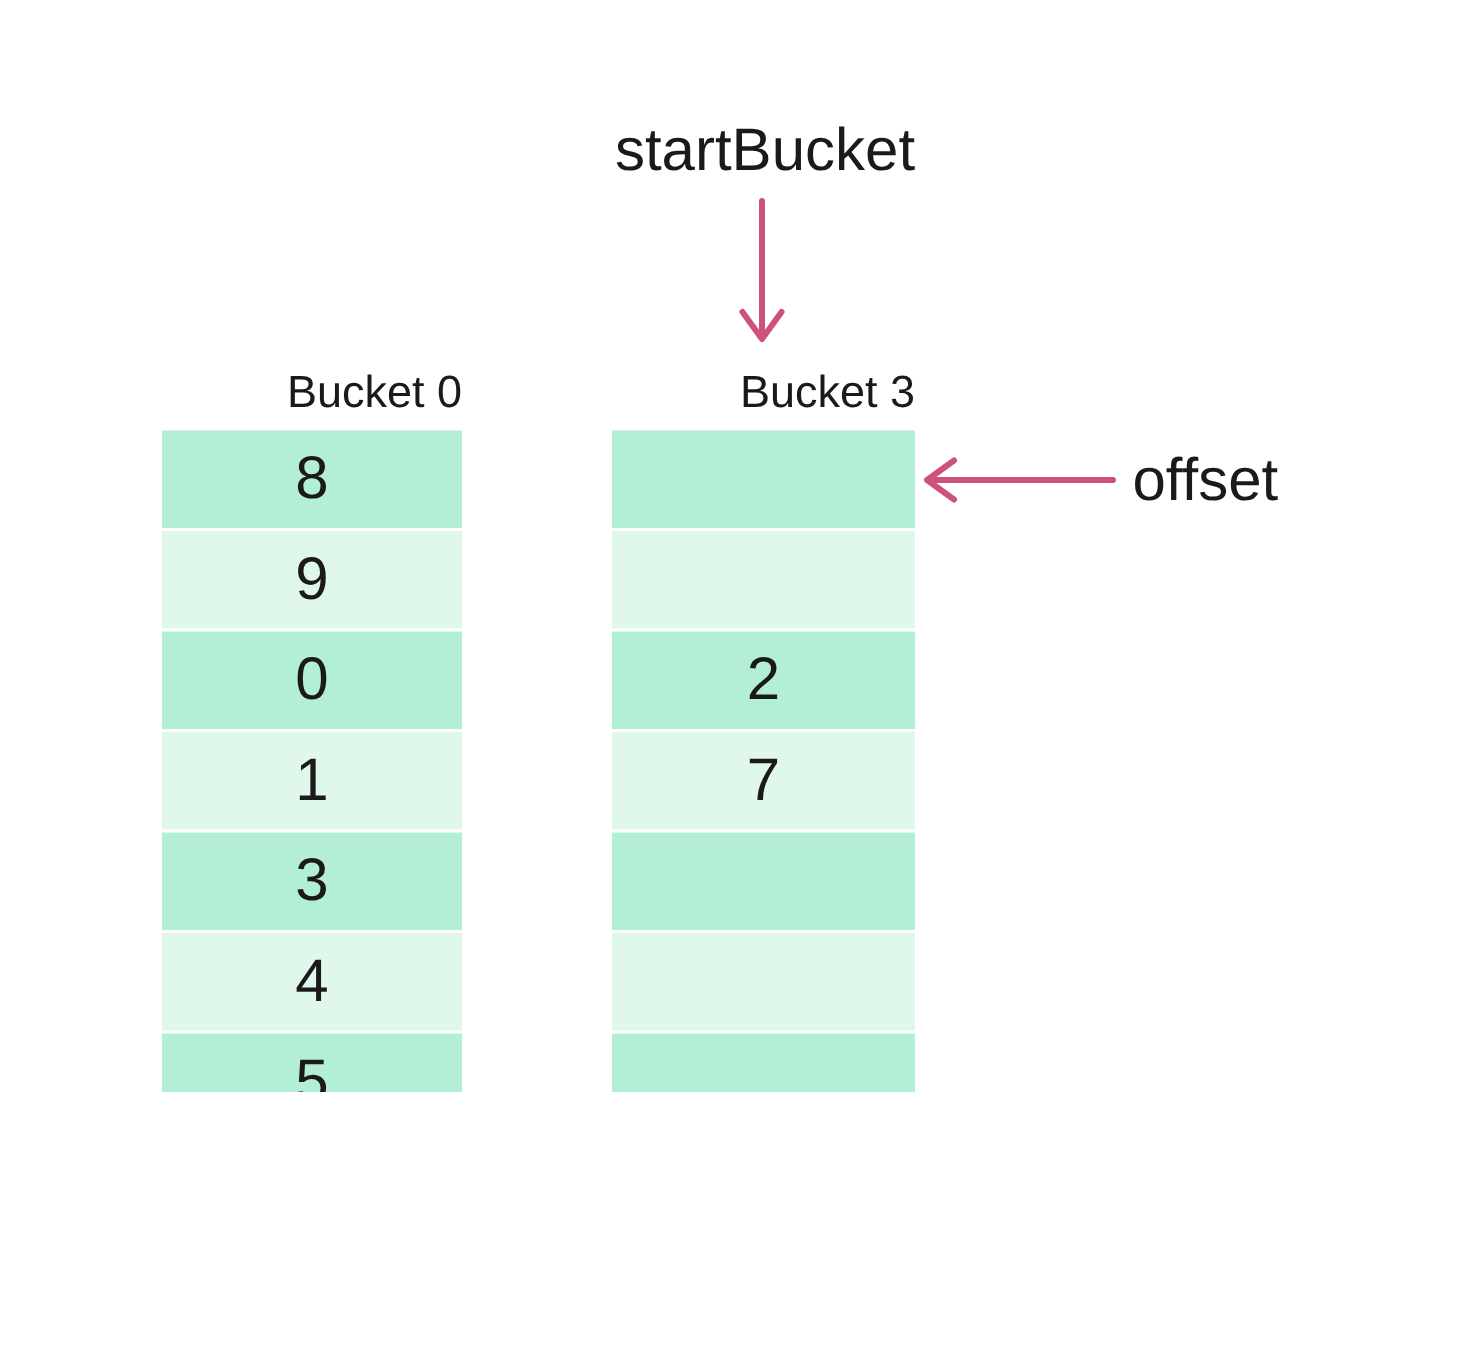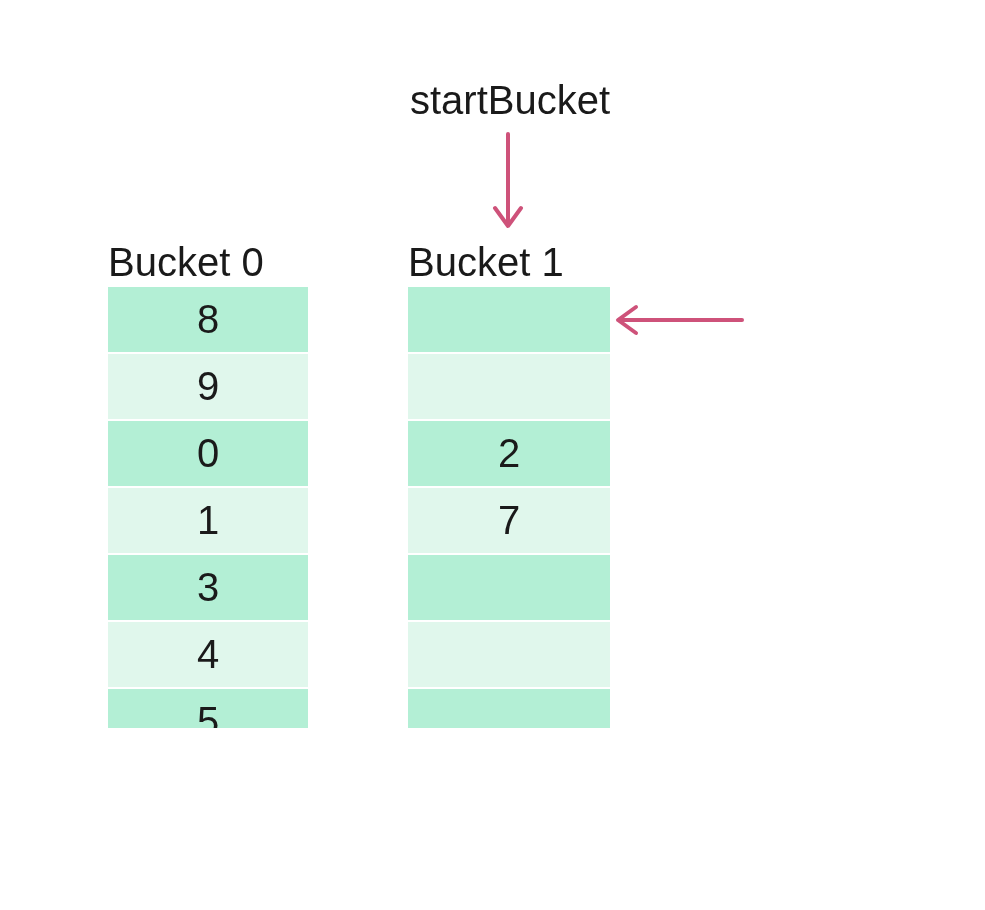--- a/index.html
+++ b/index.html
@@ -29,23 +29,23 @@
     width: 240px;
     text-align: center;
   }
   .offset-label {
     left: 755px;
     top: 298px;
   }
   .col-header {
     position: absolute;
     top: 240px;
-    font-size: 40px;
+    font-size: 30px;
     line-height: 44px;
-    text-align: left;
+    text-align: right;
     color: var(--ink, #1a1a1a);
   }
   .col-header.h0 { left: 108px; width: 200px; }
   .col-header.h1 { left: 408px; width: 202px; }
 
   .column {
     position: absolute;
     top: 287px;
     display: flex;
     flex-direction: column;
@@ -90,21 +90,21 @@
 
   <div class="label start-label">startBucket</div>
 
   <svg class="arrow arrow-down" width="40" height="100" viewBox="0 0 40 100">
     <line x1="20" y1="3" x2="20" y2="92" stroke="currentColor" stroke-width="4" stroke-linecap="round"></line>
     <polyline points="7,77 20,95 33,77" fill="none" stroke="currentColor" stroke-width="4" stroke-linecap="round" stroke-linejoin="round"></polyline>
   </svg>
 
   <div class="col-header h0">Bucket 0</div>
 
-  <div class="col-header h1">Bucket 1</div>
+  <div class="col-header h1">Bucket 3</div>
 
   <div class="column col0">
       <div class="cell dark">8</div>
       <div class="cell light">9</div>
       <div class="cell dark">0</div>
       <div class="cell light">1</div>
       <div class="cell dark">3</div>
       <div class="cell light">4</div>
       <div class="cell dark">5</div>
       <div class="cell light">6</div>
@@ -119,15 +119,16 @@
       <div class="cell light"></div>
       <div class="cell dark"></div>
       <div class="cell light"></div>
     </div>
 
   <svg class="arrow arrow-left" width="136" height="36" viewBox="0 0 136 36">
     <line x1="132" y1="18" x2="11" y2="18" stroke="currentColor" stroke-width="4" stroke-linecap="round"></line>
     <polyline points="26,5 8,18 26,31" fill="none" stroke="currentColor" stroke-width="4" stroke-linecap="round" stroke-linejoin="round"></polyline>
   </svg>
 
+  <div class="label offset-label">offset</div>
 
 
 </div>
 
 </body></html>

